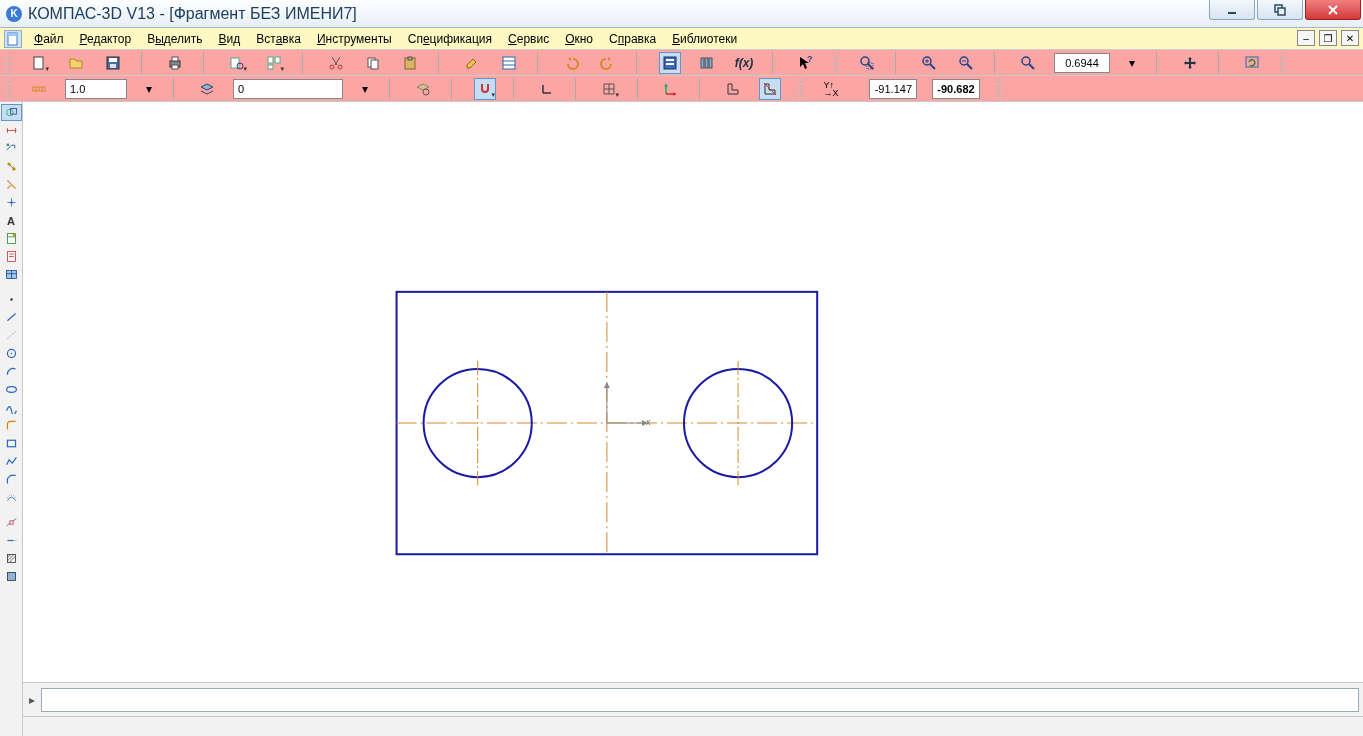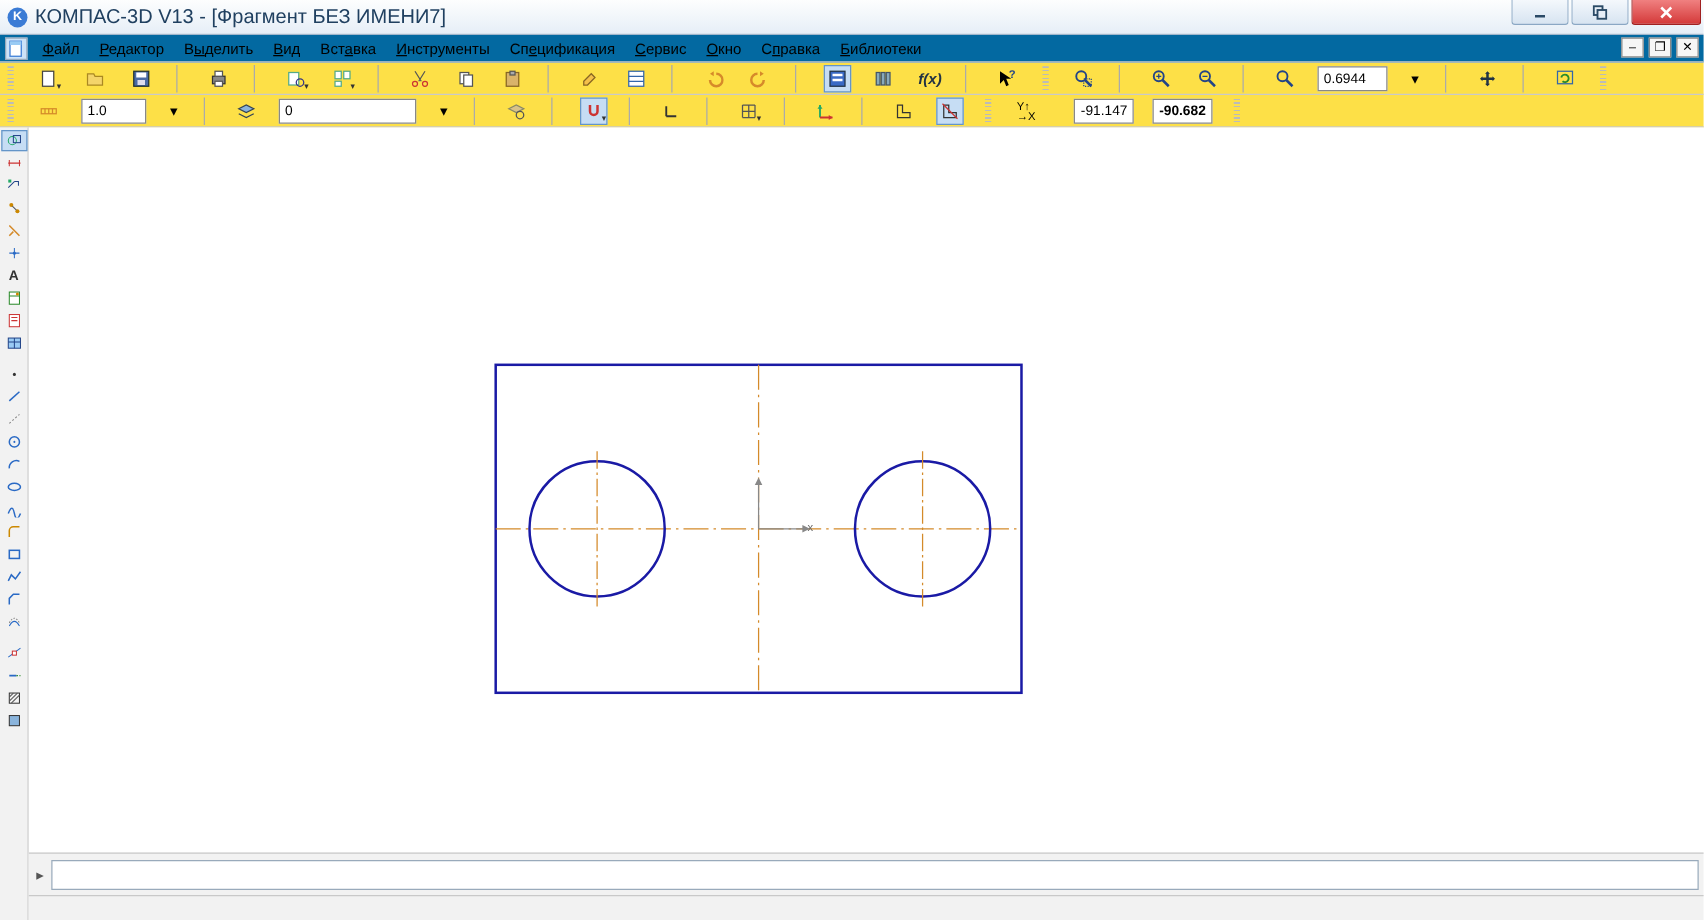--- a/index.html
+++ b/index.html
@@ -8,30 +8,30 @@
 
 .titlebar { height: 28px; background: linear-gradient(#fdfefe, #e6eef7); border-bottom: 1px solid #a0b6cc; display: flex; align-items: center; padding-left: 6px; }
 .titlebar .app-icon { width: 16px; height: 16px; background: #3a7bd5; border-radius: 50%; display: flex; align-items: center; justify-content: center; color: #fff; font-size: 10px; font-weight: bold; }
 .titlebar .title { margin-left: 6px; color: #204060; font-size: 16px; }
 .titlebar .win-controls { margin-left: auto; display: flex; height: 100%; }
 .titlebar .win-btn { width: 46px; height: 20px; margin-top: 0; display: flex; align-items: center; justify-content: center; border: 1px solid #8aa7c4; background: linear-gradient(#f4f8fc, #d7e4f1); border-top: none; border-radius: 0 0 3px 3px; margin-right: 2px; color: #2a4a66; font-size: 11px; }
 .titlebar .win-btn.close { background: linear-gradient(#f08080, #d43a3a); color: #fff; border-color: #a02020; width: 56px; }
 .titlebar .win-btn svg { width: 12px; height: 12px; }
 
 
-.menubar-row { height: 22px; background: #0369a1; border-bottom: 1px solid #c9c9c9; display: flex; align-items: center; padding-left: 4px; position: relative; }
+.menubar-row { height: 22px; background: #fef9c3; border-bottom: 1px solid #c9c9c9; display: flex; align-items: center; padding-left: 4px; position: relative; }
 .menu-drop-icon { width: 18px; height: 18px; border: 1px solid #9ab; background: #cde3f8; display: flex; align-items: center; justify-content: center; margin-right: 4px; }
 .menubar .menu-item { padding: 2px 8px; color: #000; cursor: default; }
 .menubar .menu-item u { text-decoration: underline; }
 .menubar { display: flex; }
 .child-win-controls { position: absolute; right: 4px; top: 2px; display: flex; gap: 4px; }
 .child-win-controls .cbtn { width: 18px; height: 16px; border: 1px solid #888; background: #f6f6f6; display: flex; align-items: center; justify-content: center; font-size: 10px; }
 
 
-.toolbar { height: 26px; background: #fde047; border-bottom: 1px solid #c9c9c9; display: flex; align-items: center; padding: 0 4px; gap: 15px; }
+.toolbar { height: 26px; background: #fca5a5; border-bottom: 1px solid #c9c9c9; display: flex; align-items: center; padding: 0 4px; gap: 15px; }
 .tb-btn { width: 22px; height: 22px; border: 1px solid transparent; display: flex; align-items: center; justify-content: center; position: relative; }
 .tb-btn.active { border-color: #6495c8; background: #c6ddf4; }
 .tb-btn .drop { position: absolute; right: 0px; bottom: 0px; font-size: 7px; color: #333; }
 .tb-sep { width: 6px; height: 22px; border-left: 1px solid #aaa; margin: 0 2px; }
 .tb-sep-handle { width: 5px; height: 20px; background: repeating-linear-gradient(#bbb 0 1px, transparent 1px 3px); margin: 0 2px; }
 .tb-input { height: 20px; border: 1px solid #888; background: #fff; padding: 0 4px; font-size: 11px; }
 
 
 .main-area { display: flex; height: calc(100% - 28px - 22px - 26px - 26px); }
 .left-tools { width: 25px; background: #f2f2f2; border-right: 1px solid #c9c9c9; display: flex; flex-direction: column; align-items: center; padding-top: 2px; gap: 1px; }
@@ -246,21 +246,21 @@
         <line x1="9" y1="9" x2="14" y2="14" stroke="#248" stroke-width="2"></line>
       </svg>
     </div>
   <div class="tb-sep"></div>
   <div class="tb-btn">
       <svg class="ico" viewBox="0 0 16 16">
         <circle cx="6" cy="6" r="4" fill="none" stroke="#248" stroke-width="1.5"></circle>
         <line x1="9" y1="9" x2="14" y2="14" stroke="#248" stroke-width="2"></line>
       </svg>
     </div>
-  <input class="tb-input" style="width: 56px;" value="0.6944">
+  <input class="tb-input" style="width: 56px; text-align: center;" value="0.6944">
   <div class="tb-btn" style="width:14px">▾</div>
   <div class="tb-sep"></div>
   <div class="tb-btn">
       <svg class="ico" viewBox="0 0 16 16">
         <path d="M8 2l2 2h-1v3h3v-1l2 2-2 2v-1h-3v3h1l-2 2-2-2h1v-3h-3v1l-2-2 2-2v1h3v-3h-1z" fill="#234"></path>
       </svg>
     </div>
   <div class="tb-sep"></div>
   <div class="tb-btn">
       <svg class="ico" viewBox="0 0 16 16">
@@ -274,21 +274,21 @@
 <div class="toolbar">
   <div class="tb-sep-handle"></div>
   <div class="tb-btn">
       <svg class="ico" viewBox="0 0 16 16">
         <rect x="2" y="6" width="12" height="4" fill="none" stroke="#d48a2a"></rect>
         <line x1="5" y1="6" x2="5" y2="10" stroke="#d48a2a"></line>
         <line x1="8" y1="6" x2="8" y2="10" stroke="#d48a2a"></line>
         <line x1="11" y1="6" x2="11" y2="10" stroke="#d48a2a"></line>
       </svg>
     </div>
-  <input class="tb-input" style="width: 52px;" value="1.0">
+  <input class="tb-input" style="width: 62px;" value="1.0">
   <div class="tb-btn" style="width:14px">▾</div>
   <div class="tb-sep"></div>
   <div class="tb-btn">
       <svg class="ico" viewBox="0 0 16 16">
         <path d="M2 6l6-3 6 3-6 3z" fill="#8ab4dc" stroke="#345"></path>
         <path d="M2 10l6 3 6-3" fill="none" stroke="#345"></path>
       </svg>
     </div>
   <input class="tb-input" style="width: 110px;" value="0">
   <div class="tb-btn" style="width:14px">▾</div>

